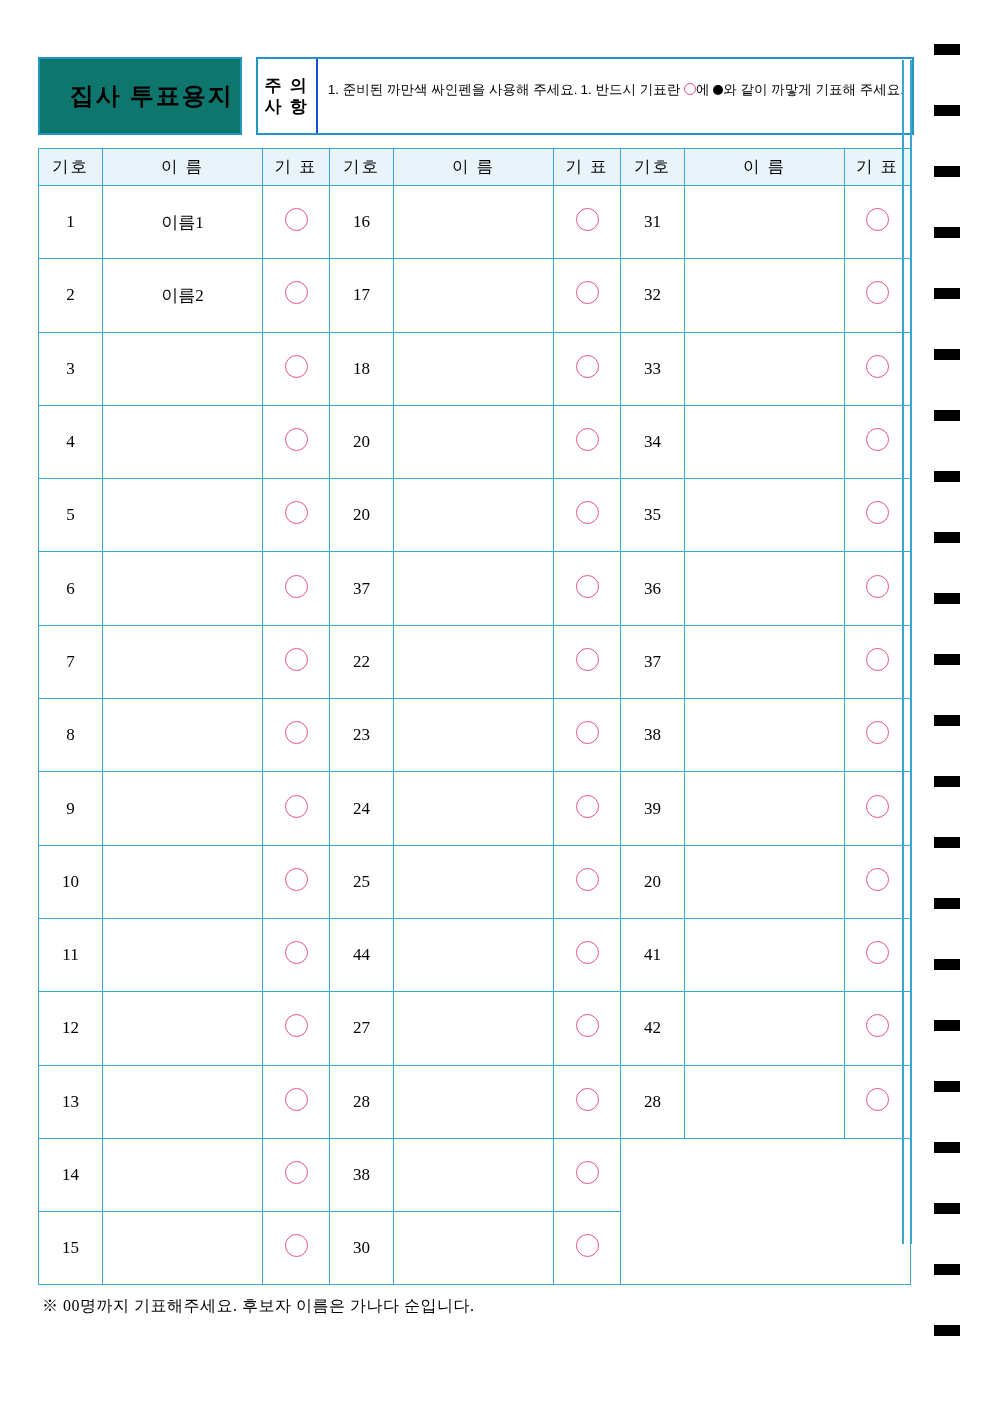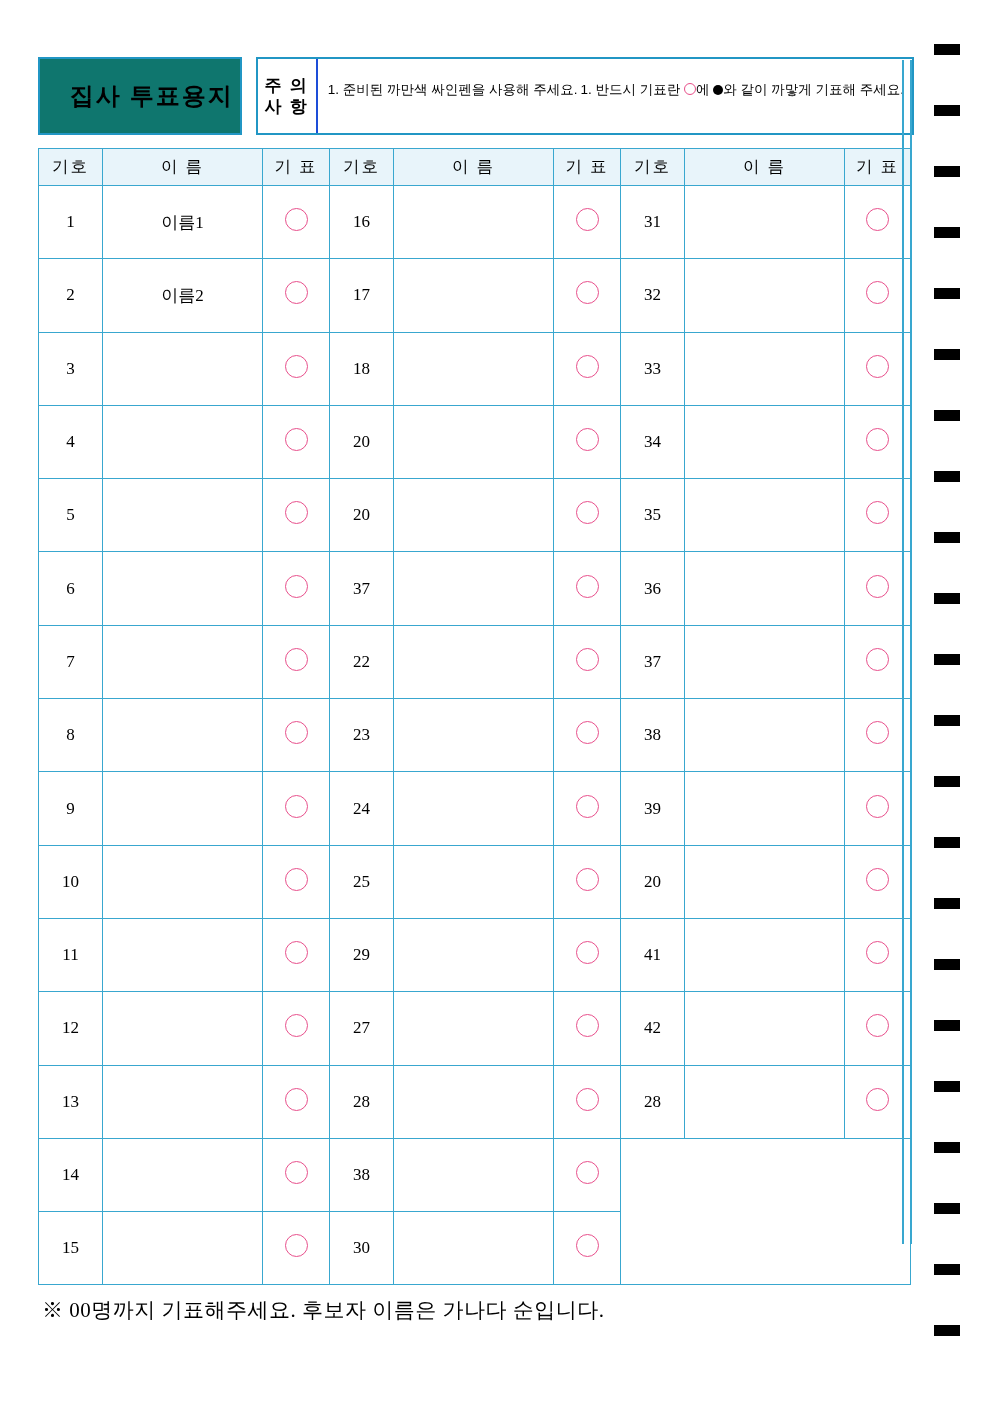--- a/index.html
+++ b/index.html
@@ -168,21 +168,21 @@
     height: 11px;
     background: #000;
     display: block;
   }
 
   
   .footnote {
     position: absolute;
     left: 42px;
     top: 1296px;
-    font-size: 21px;
+    font-size: 16px;
     font-family: "Liberation Serif", "DejaVu Serif", serif;
     letter-spacing: 0.5px;
   }
 </style>
 </head>
 <body>
 
 <div class="sheet">
 
   <div class="header-row">
@@ -335,21 +335,21 @@
             <td class="name"></td>
             <td class="mark"><span class="circle"></span></td>
             <td class="num">20</td>
             <td class="name"></td>
             <td class="mark"><span class="circle"></span></td>
           </tr>
           <tr>
             <td class="num">11</td>
             <td class="name"></td>
             <td class="mark"><span class="circle"></span></td>
-            <td class="num">29</td>
+            <td class="num">44</td>
             <td class="name"></td>
             <td class="mark"><span class="circle"></span></td>
             <td class="num">41</td>
             <td class="name"></td>
             <td class="mark"><span class="circle"></span></td>
           </tr>
           <tr>
             <td class="num">12</td>
             <td class="name"></td>
             <td class="mark"><span class="circle"></span></td>

